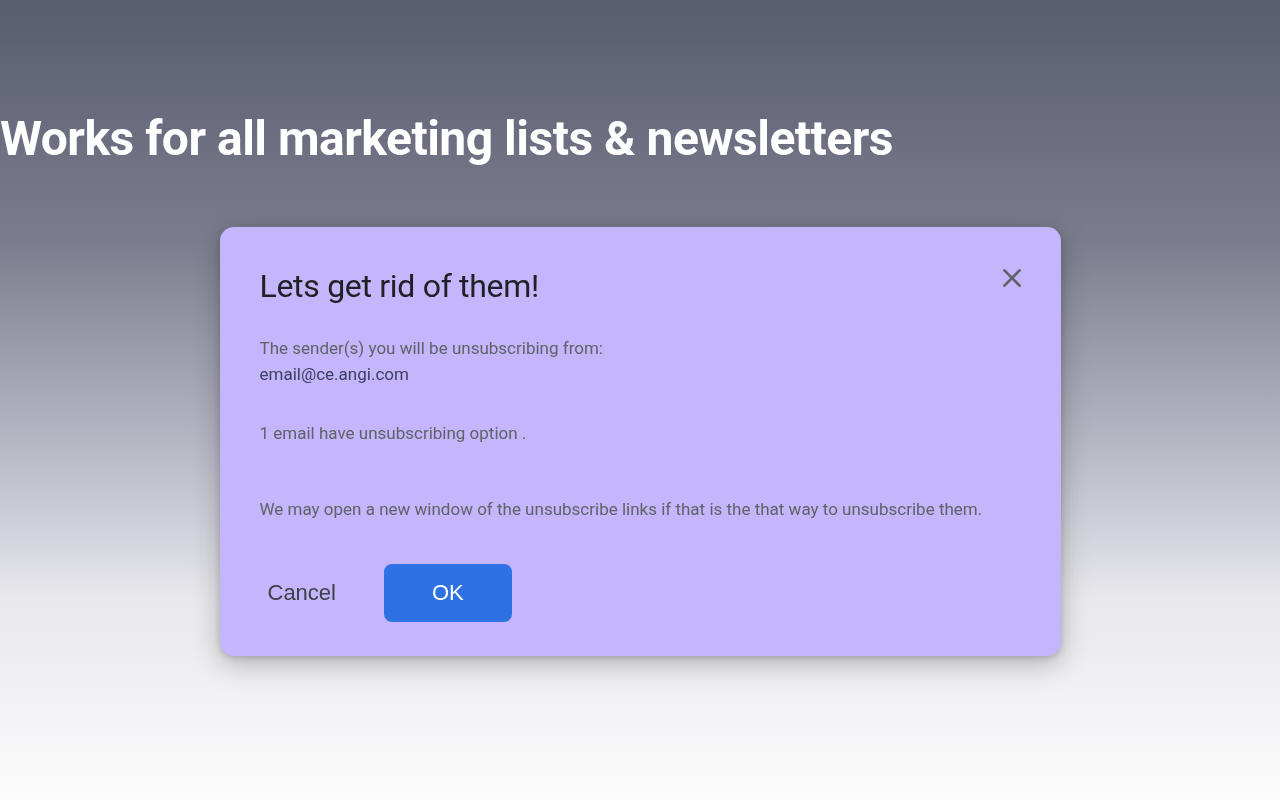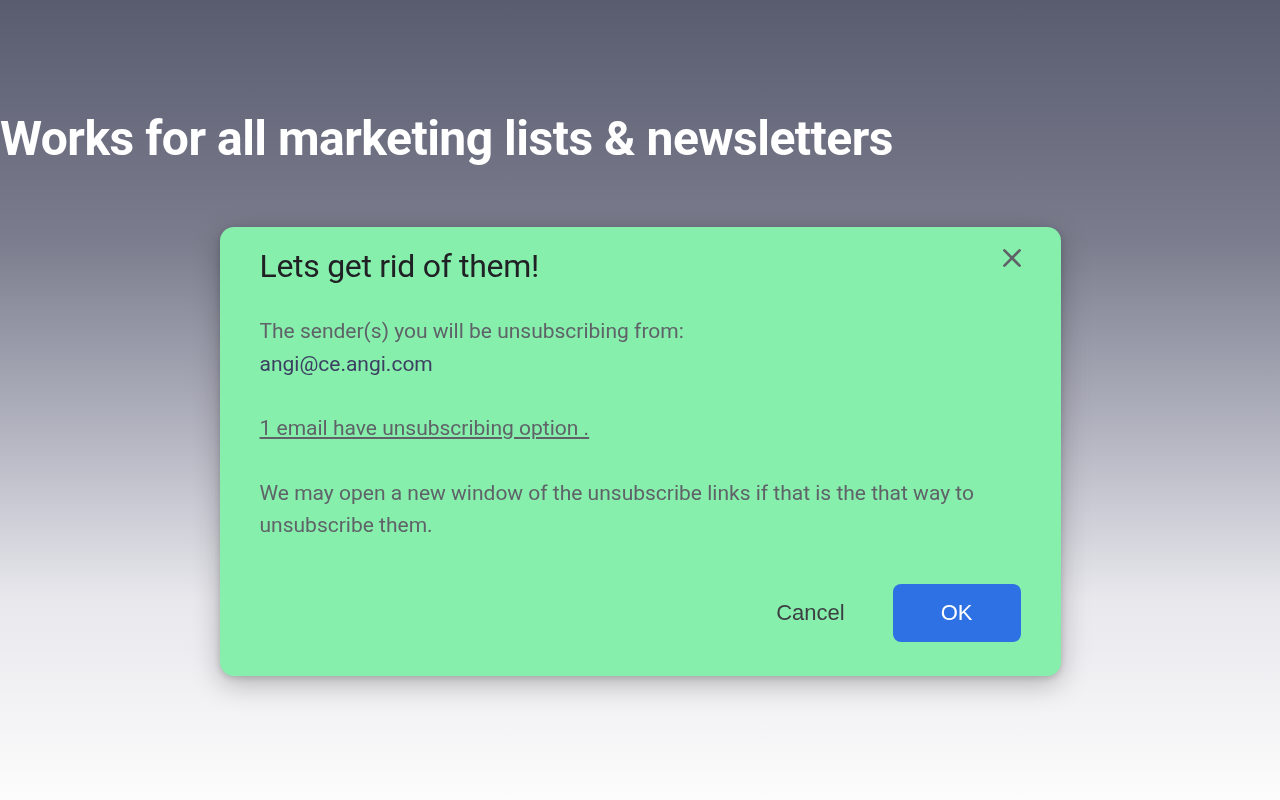--- a/index.html
+++ b/index.html
@@ -22,24 +22,24 @@
       font-size: 48px;
       font-weight: 700;
       letter-spacing: -0.5px;
       margin-top: 110px;
       margin-bottom: 60px;
     }
     
     .modal {
       width: 841px;
       margin: 0 auto;
-      background: #86efac;
+      background: #c4b5fd;
       border-radius: 14px;
       box-shadow: 0 8px 28px rgba(0,0,0,0.25), 0 2px 6px rgba(0,0,0,0.15);
-      padding: 20px 40px 34px 40px;
+      padding: 40px 40px 34px 40px;
       position: relative;
     }
     
     .modal-header {
       display: flex;
       justify-content: space-between;
       align-items: flex-start;
     }
     
     .modal-title {
@@ -62,49 +62,47 @@
       margin-right: -4px;
     }
     
     .close-btn svg {
       width: 26px;
       height: 26px;
     }
     
     .modal-body {
       margin-top: 30px;
-      font-size: 21px;
+      font-size: 17px;
       line-height: 1.55;
       color: #5f6368;
     }
     
     .sender-intro {
       color: #5f6368;
     }
     
     .sender-email {
       color: #3c4060;
       display: block;
       margin-bottom: 32px;
     }
     
     .info-line {
-      margin-bottom: 32px;
+      margin-bottom: 50px;
       color: #5f6368;
-      text-decoration: underline;
     }
     
     .note {
       color: #5f6368;
       margin-bottom: 42px;
     }
     
     .modal-footer {
       display: flex;
-      justify-content: flex-end;
       align-items: center;
       gap: 40px;
     }
     
     .cancel-btn {
       background: none;
       border: none;
       color: #3c4043;
       font-size: 22px;
       font-weight: 400;
@@ -136,21 +134,21 @@
         <svg viewBox="0 0 24 24" fill="none" stroke="currentColor" stroke-width="2.5" stroke-linecap="round">
           <line x1="5" y1="5" x2="19" y2="19"></line>
           <line x1="19" y1="5" x2="5" y2="19"></line>
         </svg>
       </span>
     </button>
   </div>
 
   <div class="modal-body">
     <div class="sender-intro">The sender(s) you will be unsubscribing from:</div>
-    <div class="sender-email">angi@ce.angi.com</div>
+    <div class="sender-email">email@ce.angi.com</div>
     <div class="info-line">1 email have unsubscribing option .</div>
     <div class="note">We may open a new window of the unsubscribe links if that is the that way to unsubscribe them.</div>
   </div>
 
   <div class="modal-footer">
     <button class="cancel-btn">Cancel</button>
     <button class="ok-btn">OK</button>
   </div>
 </div>
 

